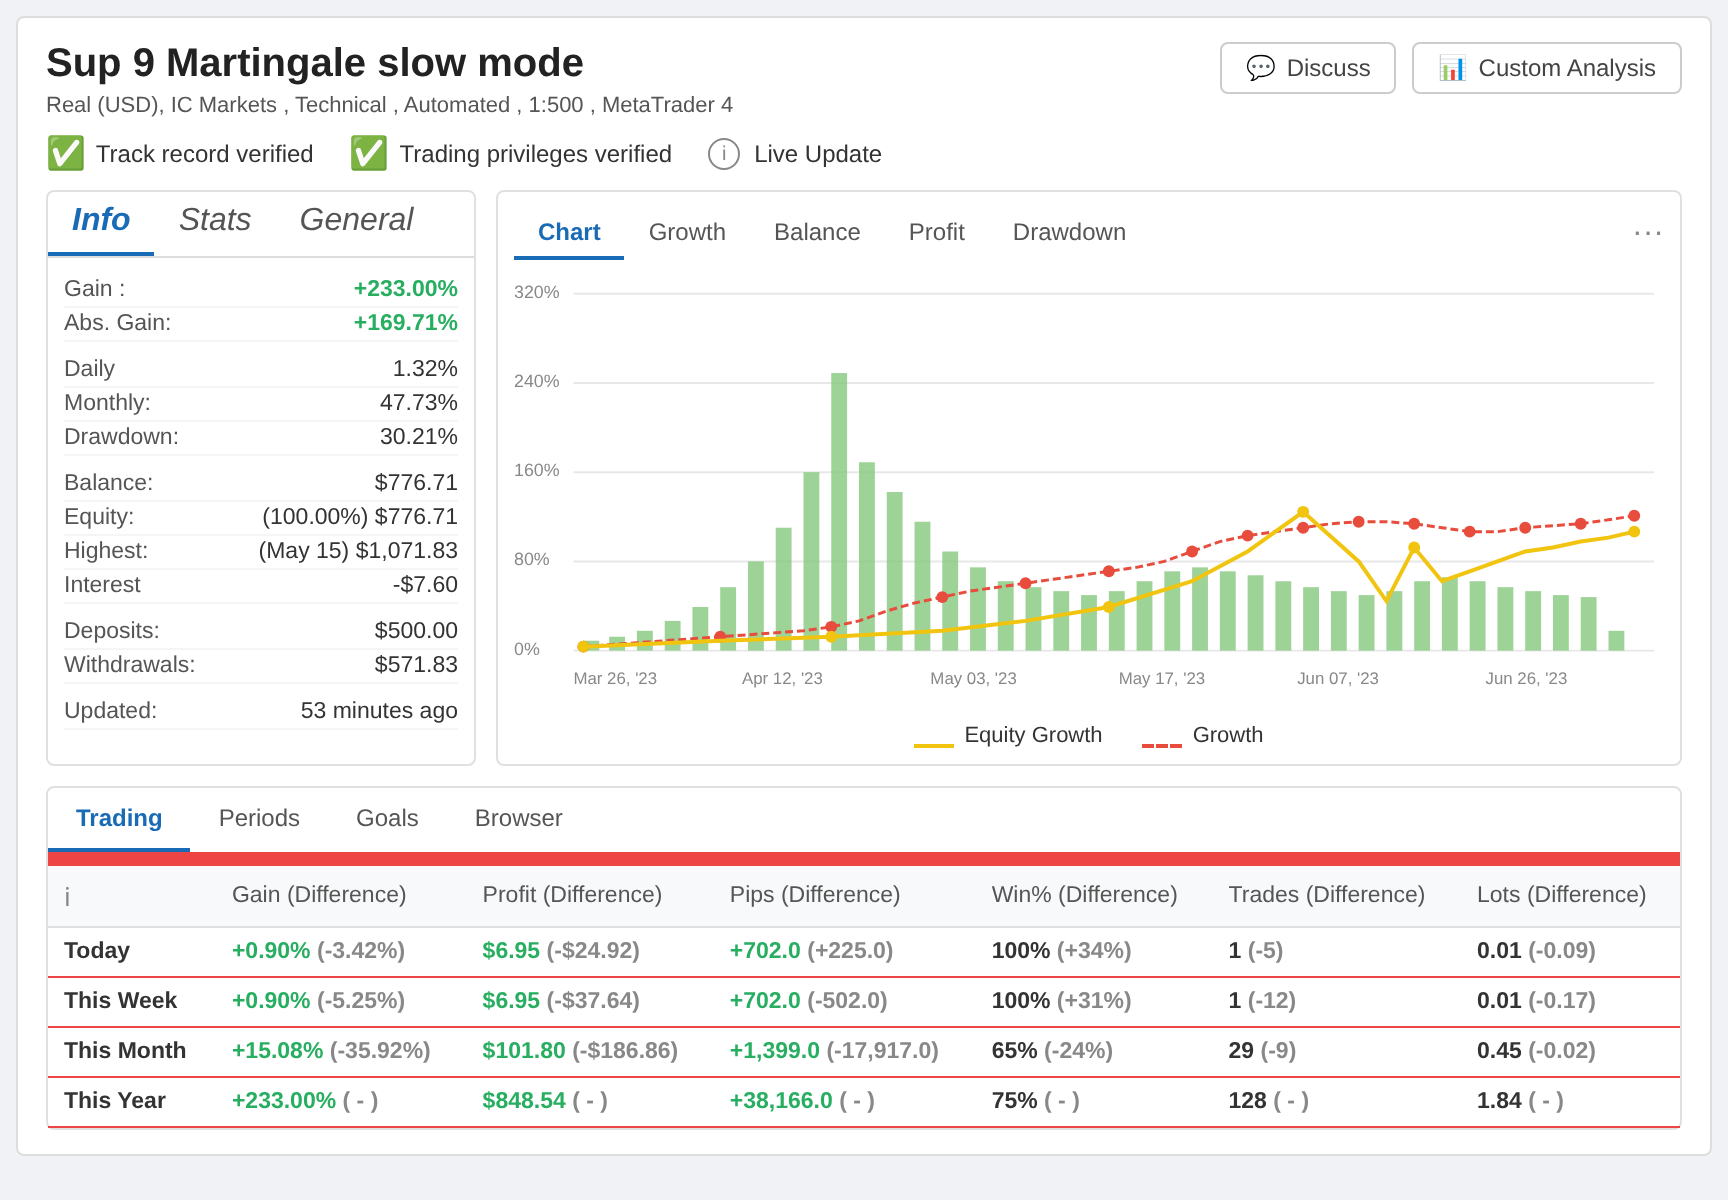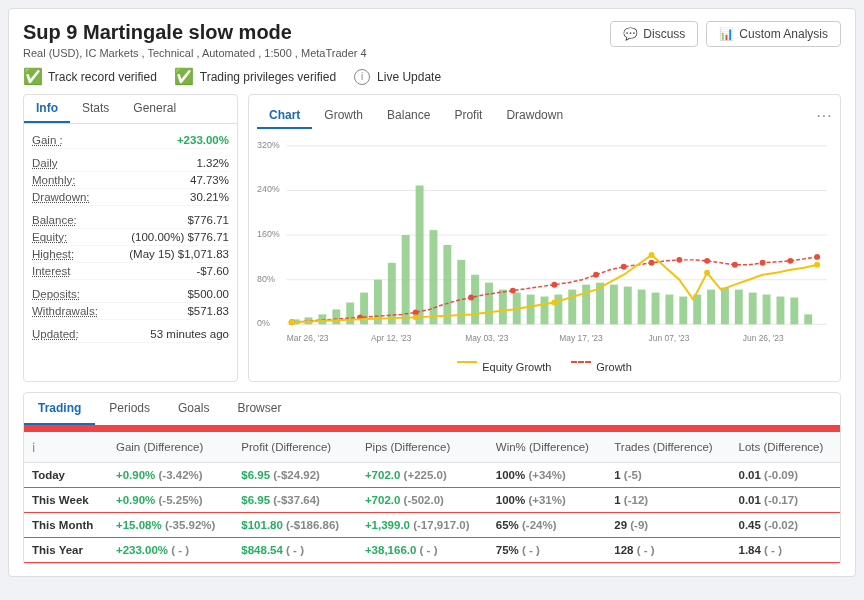--- a/index.html
+++ b/index.html
@@ -9,38 +9,38 @@
     .header-left h1 { font-size: 20px; font-weight: bold; color: #222; }
     .header-left .subtitle { font-size: 11px; color: #555; margin-top: 3px; }
     .header-buttons { display: flex; gap: 8px; }
     .btn { display: flex; align-items: center; gap: 5px; padding: 5px 12px; border: 1px solid #ccc; border-radius: 4px; background: #fff; cursor: pointer; font-size: 12px; color: #444; }
     .badges { display: flex; align-items: center; gap: 18px; margin: 8px 0; }
     .badge { display: flex; align-items: center; gap: 5px; font-size: 12px; color: #333; }
     .badge .check-icon { color: #2ecc71; font-size: 16px; }
     .main-content { display: flex; gap: 10px; margin-top: 8px; }
     .left-panel { width: 215px; flex-shrink: 0; border: 1px solid #e0e0e0; border-radius: 4px; }
     .tabs { display: flex; border-bottom: 1px solid #ddd; }
-    .tab { padding: 6px 12px; cursor: pointer; font-size: 12px; color: #555; border-bottom: 2px solid transparent; }
+    .tab { padding: 6px 12px; cursor: pointer; font-size: 16px; color: #555; border-bottom: 2px solid transparent; font-style: italic; }
     .tab.active { color: #1a6bb5; border-bottom: 2px solid #1a6bb5; font-weight: bold; }
     .info-table { padding: 8px; }
     .info-row { display: flex; justify-content: space-between; padding: 2px 0; font-size: 11.5px; border-bottom: 1px solid #f5f5f5; }
-    .info-row .label { color: #555; text-decoration: underline; text-decoration-style: dotted; }
+    .info-row .label { color: #555; text-decoration-style: dotted; }
     .info-row .value { font-weight: normal; color: #333; }
     .info-row .value.green { color: #27ae60; font-weight: bold; }
     .info-row .value.profit { color: #e74c3c; }
     .section-gap { margin-top: 6px; }
     .right-panel { flex: 1; border: 1px solid #e0e0e0; border-radius: 4px; padding: 8px; }
     .chart-tabs { display: flex; align-items: center; justify-content: space-between; margin-bottom: 6px; }
     .chart-tabs-left { display: flex; gap: 0; }
     .chart-tab { padding: 5px 12px; cursor: pointer; font-size: 12px; color: #555; border-bottom: 2px solid transparent; }
     .chart-tab.active { color: #1a6bb5; border-bottom: 2px solid #1a6bb5; font-weight: bold; }
     .chart-more { color: #888; cursor: pointer; font-size: 16px; }
     .chart-area { position: relative; height: 220px; overflow: hidden; }
     .chart-legend { display: flex; gap: 20px; justify-content: center; margin-top: 6px; font-size: 11px; }
-    .legend-item { display: flex; align-items: flex-start; gap: 5px; }
+    .legend-item { display: flex; align-items: flex-end; gap: 5px; }
     .bottom-section { margin-top: 10px; border: 1px solid #e0e0e0; border-radius: 4px; }
     .bottom-tabs { display: flex; border-bottom: 7px solid #ef4444; }
     .bottom-tab { padding: 8px 14px; cursor: pointer; font-size: 12px; color: #555; border-bottom: 2px solid transparent; }
     .bottom-tab.active { color: #1a6bb5; border-bottom: 2px solid #1a6bb5; font-weight: bold; }
     .data-table { width: 100%; border-collapse: collapse; font-size: 11.5px; }
     .data-table thead tr { background: #f8f9fa; }
     .data-table th { padding: 6px 8px; text-align: left; font-weight: normal; color: #555; border-bottom: 1px solid #e0e0e0; }
     .data-table td { padding: 6px 8px; border-bottom: 1px solid #ef4444; color: #333; font-weight: bold; }
     .td-green { color: #27ae60; }
     .td-gray { color: #888; }
@@ -89,20 +89,24 @@
     <div class="left-panel">
       <div class="tabs">
         <div class="tab active">Info</div>
         <div class="tab">Stats</div>
         <div class="tab">General</div>
       </div>
       <div class="info-table">
         <div class="info-row">
           <span class="label">Gain :</span>
           <span class="value green">+233.00%</span>
+        </div>
+        <div class="info-row">
+          <span class="label">Abs. Gain:</span>
+          <span class="value green">+169.71%</span>
         </div>
         <div class="info-row section-gap">
           <span class="label">Daily</span>
           <span class="value">1.32%</span>
         </div>
         <div class="info-row">
           <span class="label">Monthly:</span>
           <span class="value">47.73%</span>
         </div>
         <div class="info-row">

